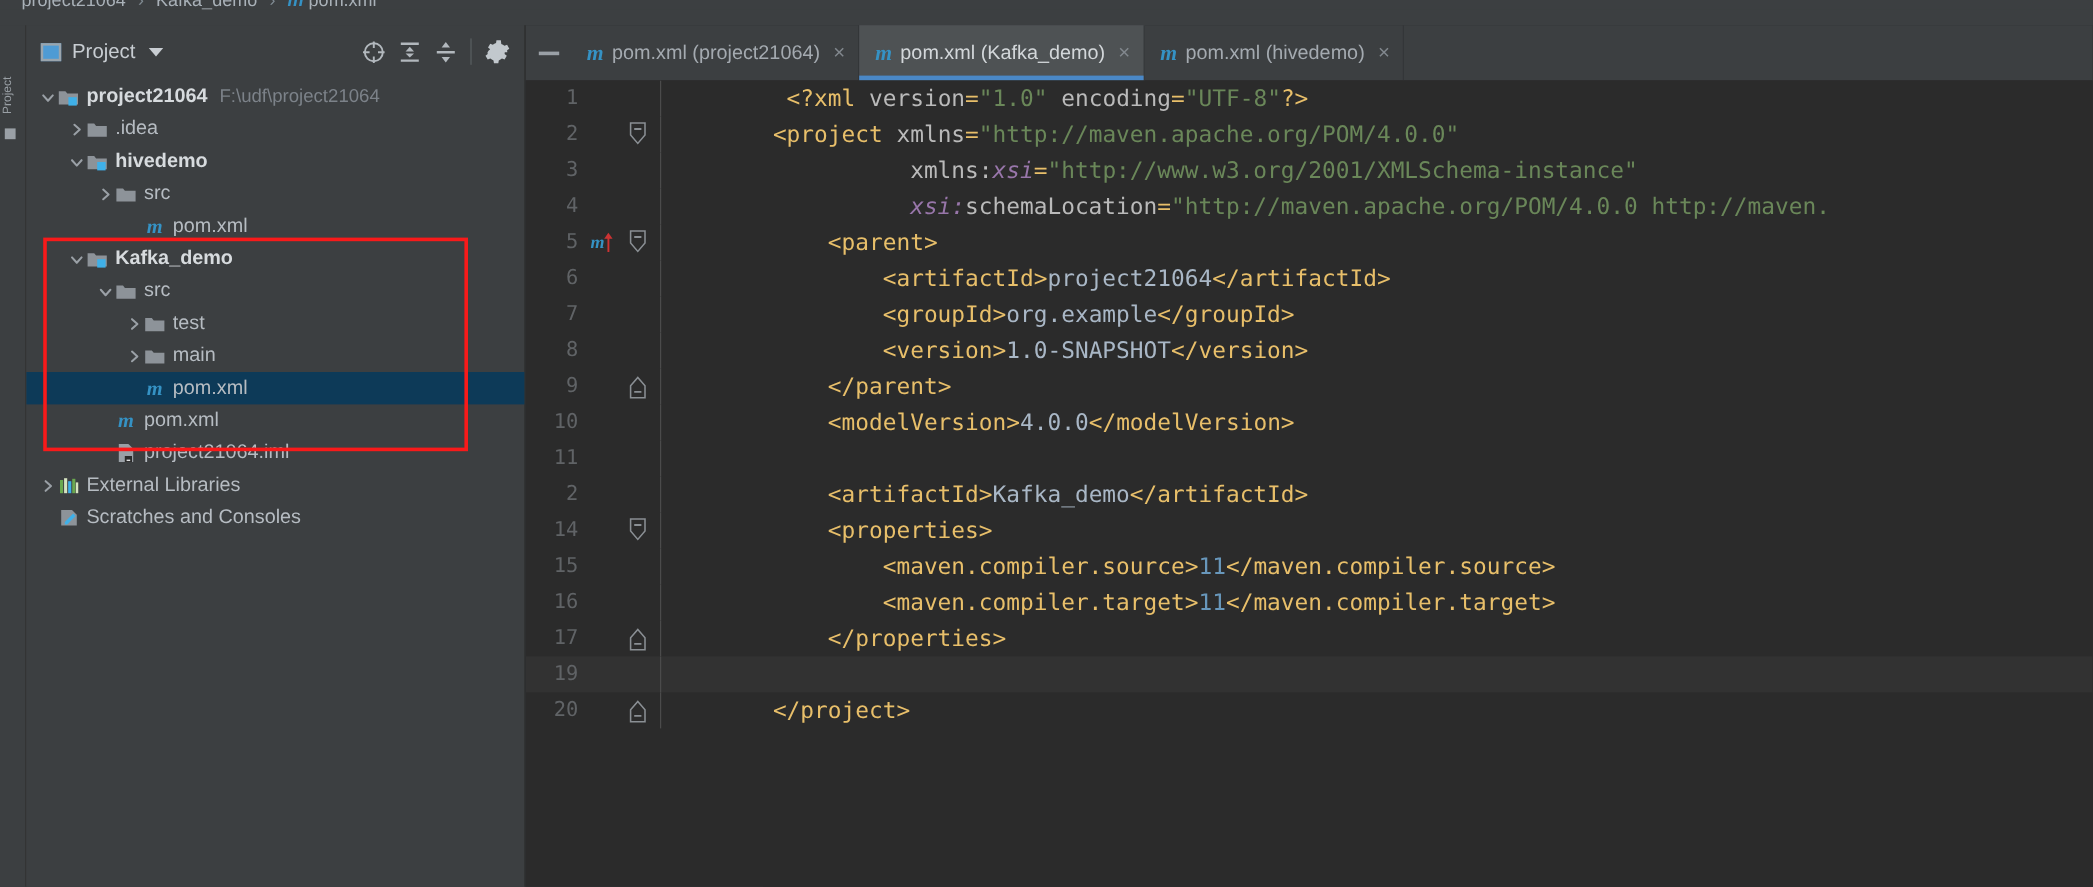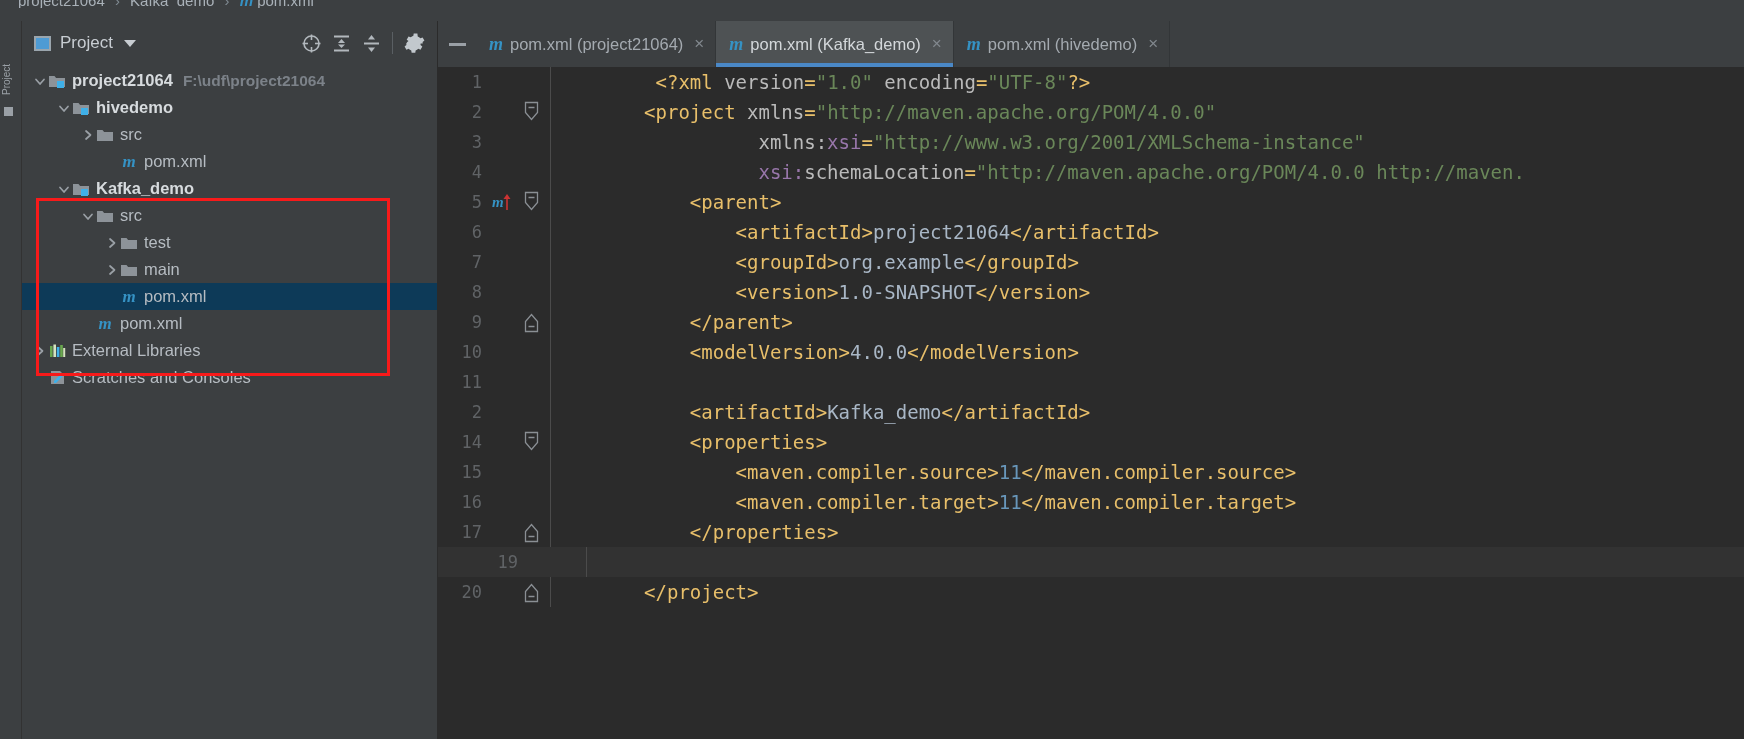--- a/index.html
+++ b/index.html
@@ -68,21 +68,21 @@
   .tree-row {
     height: 27px; display: flex; align-items: center;
     white-space: nowrap; position: relative;
   }
   .tree-row.selected { background: #0d3a58; }
   .tw { width: 15px; height: 27px; flex: none; display: flex; align-items: center; justify-content: center; }
   .tw svg { display: block; }
   .ticon { width: 20px; height: 27px; flex: none; display: flex; align-items: center; justify-content: center; margin-right: 5px; }
   .tlabel { color: #b6bcc2; }
   .tlabel.bold { font-weight: bold; color: #d7dbde; }
-  .tpath { color: #7c8289; margin-left: 10px; font-size: 15.5px; font-weight: bold; }
+  .tpath { color: #7c8289; margin-left: 10px; font-size: 15.5px; }
   .m-icon { color: #3592c4; font-style: italic; font-weight: bold; font-size: 17px; font-family: "Liberation Serif", serif; }
 
   
   .red-box {
     position: absolute; border: 3px solid #f81a1a; pointer-events: none;
     left: 14px; top: 177px; width: 354px; height: 178px;
   }
 
   
   .editor-side { flex: 1 1 auto; display: flex; flex-direction: column; background: #2b2b2b; min-width: 0; }
@@ -99,37 +99,37 @@
   .etab.active { background: #4e5254; color: #d3d7da; }
   .etab.active::after {
     content: ""; position: absolute; left: 0; right: 0; bottom: 0; height: 4px; background: #4a88c7;
   }
   .etab .eclose { margin-left: 11px; color: #82888e; font-size: 17px; }
 
   
   .code-area { flex: 1 1 auto; position: relative; background: #2b2b2b; overflow: hidden; }
   .code-rows { position: relative; }
   .crow { height: 30px; display: flex; align-items: center; position: relative; }
-  .crow.active-line { background: #323232; padding-left: 36px; }
+  .crow.active-line { background: #323232; }
   .gutter-num {
     width: 52px; flex: none; text-align: right; padding-right: 8px;
     color: #606366; font-family: "DejaVu Sans Mono", monospace; font-size: 17px;
   }
   .gutter-mark { width: 26px; flex: none; position: relative; height: 30px; }
   .gutter-fold { width: 30px; flex: none; position: relative; height: 30px; display:flex; align-items:center; justify-content:center; }
   .gutter-bar { width: 10px; flex: none; height: 30px; position: relative; }
   .gutter-bar i { position: absolute; left: 4px; top: 0; bottom: 0; width: 1px; background: #4b4b4b; }
   .code-text {
     font-family: "DejaVu Sans Mono", monospace; font-size: 19px;
     white-space: pre; color: #a9b7c6; padding-left: 8px;
   }
   .c-tag { color: #e8bf6a; }
   .c-attr { color: #bababa; }
   .c-val { color: #6a8759; }
-  .c-ns { color: #9876aa; }
+  .c-ns { color: #9876aa; font-style: italic; }
   .c-txt { color: #a9b7c6; }
   .c-num { color: #6897bb; }
   .c-punct { color: #e8bf6a; }
 
   
   .fold svg { display: block; }
   .mrun { position: absolute; left: 2px; top: 6px; }
 </style>
 </head>
 <body>
@@ -210,20 +210,34 @@
                 <rect x="9" y="8" width="7" height="7" fill="#3fb0e8"></rect>
               </svg>
             </span>
             <span class="tlabel bold">project21064</span>
             <span class="tpath">F:\udf\project21064</span>
           </div>
           <div class="tree-row">
             <span style="width: 34px; flex: 0 0 auto; height: 27px;"></span>
             <span class="tw">
               <svg width="14" height="14" viewBox="0 0 14 14">
+                <path d="M5 3 L9.5 7 L5 11" fill="none" stroke="#9aa0a6" stroke-width="1.7" stroke-linecap="round" stroke-linejoin="round"></path>
+              </svg>
+            </span>
+            <span class="ticon">
+              <svg width="18" height="16" viewBox="0 0 18 16">
+                <path d="M1 3h5.5l1.6 2H17v9H1z" fill="#8d9399"></path>
+              </svg>
+            </span>
+            <span class="tlabel">.idea</span>
+          </div>
+          <div class="tree-row">
+            <span style="width: 34px; flex: 0 0 auto; height: 27px;"></span>
+            <span class="tw">
+              <svg width="14" height="14" viewBox="0 0 14 14">
                 <path d="M3 5.5 L7 10 L11 5.5" fill="none" stroke="#9aa0a6" stroke-width="1.7" stroke-linecap="round" stroke-linejoin="round"></path>
               </svg>
             </span>
             <span class="ticon">
               <svg width="18" height="16" viewBox="0 0 18 16">
                 <path d="M1 3h5.5l1.6 2H17v9H1z" fill="#8d9399"></path>
                 <rect x="9" y="8" width="7" height="7" fill="#3fb0e8"></rect>
               </svg>
             </span>
             <span class="tlabel bold">hivedemo</span>
@@ -315,20 +329,32 @@
             </span>
             <span class="tlabel">pom.xml</span>
           </div>
           <div class="tree-row">
             <span style="width: 58px; flex: 0 0 auto; height: 27px;"></span>
             <span class="tw"></span>
             <span class="ticon">
               <span class="m-icon">m</span>
             </span>
             <span class="tlabel">pom.xml</span>
+          </div>
+          <div class="tree-row">
+            <span style="width: 58px; flex: 0 0 auto; height: 27px;"></span>
+            <span class="tw"></span>
+            <span class="ticon">
+              <svg width="16" height="17" viewBox="0 0 16 17">
+                <path d="M2 1h8l4 4v11H2z" fill="#9aa0a6"></path>
+                <rect x="7" y="11" width="6" height="5" fill="#2b2b2b"></rect>
+                <rect x="8.5" y="14" width="3" height="1.2" fill="#e0e0e0"></rect>
+              </svg>
+            </span>
+            <span class="tlabel">project21064.iml</span>
           </div>
           <div class="tree-row">
             <span style="width: 10px; flex: 0 0 auto; height: 27px;"></span>
             <span class="tw">
               <svg width="14" height="14" viewBox="0 0 14 14">
                 <path d="M5 3 L9.5 7 L5 11" fill="none" stroke="#9aa0a6" stroke-width="1.7" stroke-linecap="round" stroke-linejoin="round"></path>
               </svg>
             </span>
             <span class="ticon">
               <svg width="17" height="16" viewBox="0 0 17 16">

